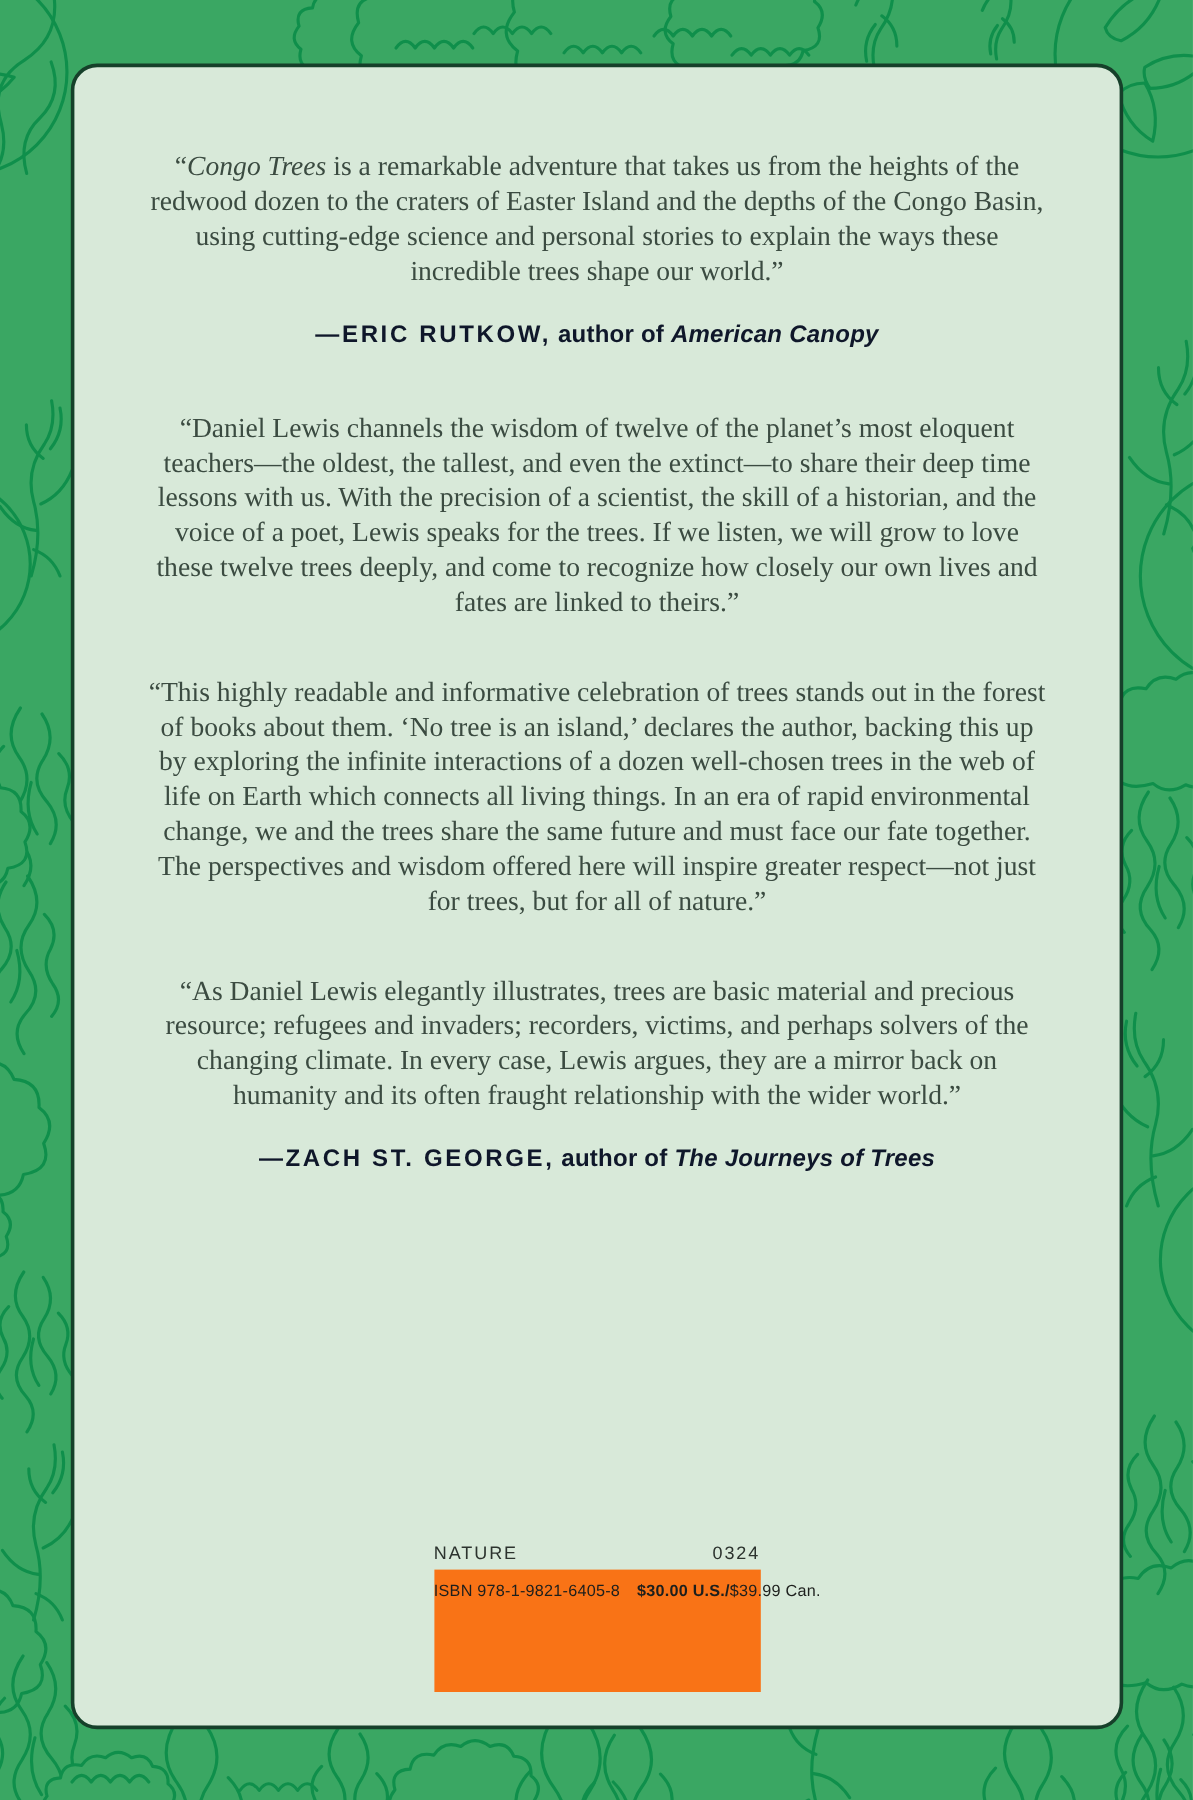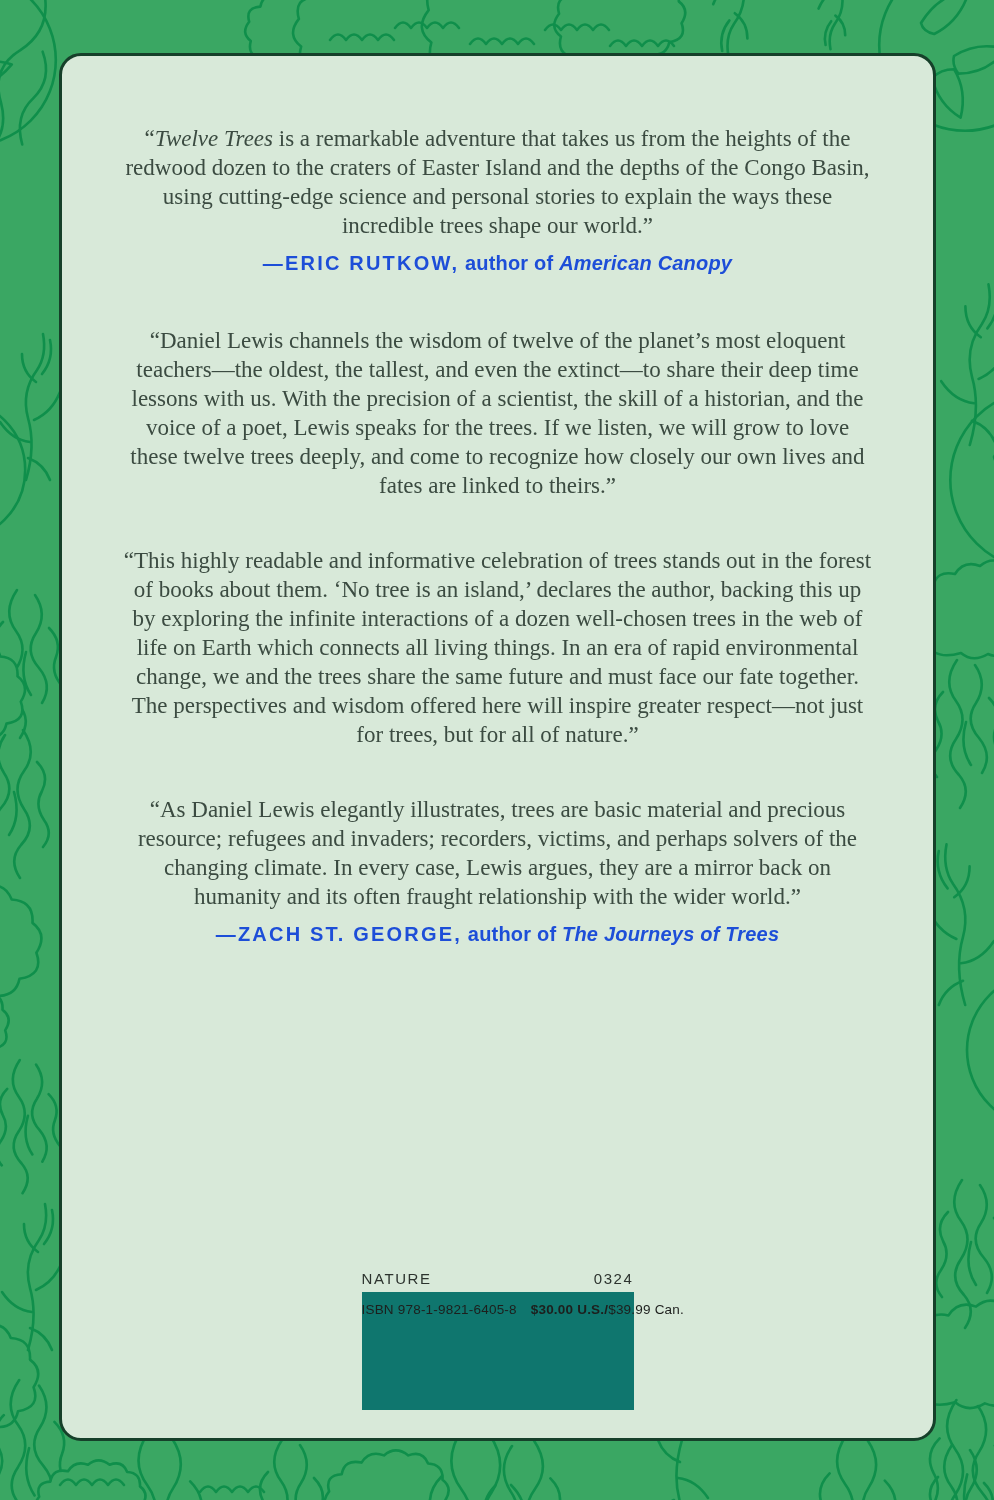--- a/index.html
+++ b/index.html
@@ -29,24 +29,24 @@
     margin:0 auto;
     max-width:760px;
     font-family:"Liberation Serif", serif;
     font-size:23px;
     line-height:29px;
     color:#3b4b41;
   }
   .seg-r{font-style:normal;}
   .seg-i{font-style:italic;}
   .attribution{
-    margin:8px auto 0 auto;
+    margin:24px auto 0 auto;
     max-width:760px;
     line-height:31px;
-    color:#1d4ed8;
+    color:#0f172a;
   }
   .seg-name{
     font-weight:700;font-size:20px;letter-spacing:2.2px;
   }
   .seg-plain{
     font-weight:700;font-size:20px;letter-spacing:0.2px;
   }
   .seg-title{
     font-weight:700;font-size:20px;letter-spacing:0.2px;font-style:italic;
   }
@@ -54,21 +54,21 @@
     position:absolute;left:50%;transform:translateX(-50%);
     bottom:28px;width:272px;
   }
   .meta-row{
     display:flex;justify-content:space-between;align-items:flex-end;
     font-size:15px;letter-spacing:1.6px;font-weight:500;color:#2c332e;
     margin-bottom:5px;
     margin-top:26px;
   }
   .barcode-box{
-    background:#0f766e;height:118px;box-sizing:border-box;
+    background:#f97316;height:102px;box-sizing:border-box;
     padding-top:10px;text-align:center;
   }
   .isbn-line{
     font-size:13.5px;letter-spacing:0.2px;color:#1d1f1d;white-space:nowrap;
   }
   .isbn-line .gap{display:inline-block;width:14px;}
   .price-us{font-weight:700;}
 </style>
 </head>
 <body>
@@ -165,21 +165,21 @@
       <use href="#rootsg" transform="translate(820,1435) scale(1.2)"></use>
       <use href="#rootsg" transform="translate(930,1445)"></use>
       <use href="#scalrow" transform="translate(60,1485)"></use>
       <use href="#scalrow" transform="translate(200,1492)"></use>
     </g>
   </svg>
 
   <div class="panel">
     <div class="blurbs">
   <div class="blurb">
-    <p class="quote"><span class="seg-r">“</span><span class="seg-i">Twelve Trees</span><span class="seg-r"> is a remarkable adventure that takes us from the heights of the redwood dozen to the craters of Easter Island and the depths of the Congo Basin, using cutting-edge science and personal stories to explain the ways these incredible trees shape our world.”</span></p>
+    <p class="quote"><span class="seg-r">“</span><span class="seg-i">Congo Trees</span><span class="seg-r"> is a remarkable adventure that takes us from the heights of the redwood dozen to the craters of Easter Island and the depths of the Congo Basin, using cutting-edge science and personal stories to explain the ways these incredible trees shape our world.”</span></p>
     <p class="attribution"><span class="seg-name">—ERIC RUTKOW,</span><span class="seg-plain"> author of </span><span class="seg-title">American Canopy</span></p>
   </div>
 
   <div class="blurb">
     <p class="quote"><span class="seg-r">“Daniel Lewis channels the wisdom of twelve of the planet’s most eloquent teachers—the oldest, the tallest, and even the extinct—to share their deep time lessons with us. With the precision of a scientist, the skill of a historian, and the voice of a poet, Lewis speaks for the trees. If we listen, we will grow to love these twelve trees deeply, and come to recognize how closely our own lives and fates are linked to theirs.”</span></p>
   </div>
 
   <div class="blurb">
     <p class="quote"><span class="seg-r">“This highly readable and informative celebration of trees stands out in the forest of books about them. ‘No tree is an island,’ declares the author, backing this up by exploring the infinite interactions of a dozen well-chosen trees in the web of life on Earth which connects all living things. In an era of rapid environmental change, we and the trees share the same future and must face our fate together. The perspectives and wisdom offered here will inspire greater respect—not just for trees, but for all of nature.”</span></p>
   </div>

